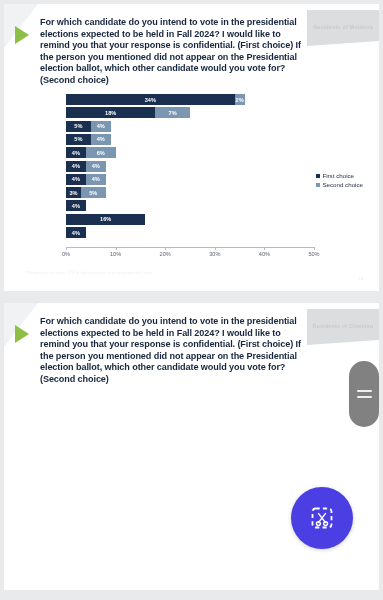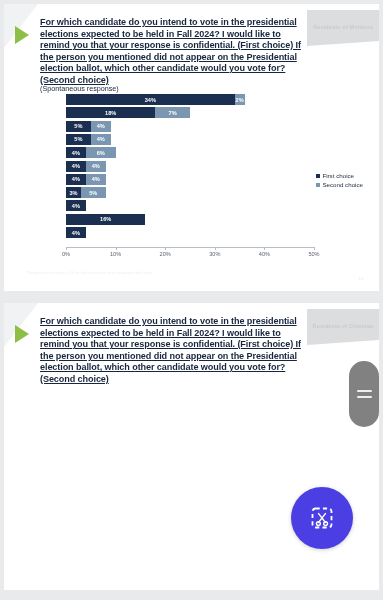--- a/index.html
+++ b/index.html
@@ -45,21 +45,20 @@
     letter-spacing:.2px;
   }
 
   .qtitle{
     position:absolute;left:36px;top:13px;width:272px;
     color:#17263d;
     font-size:9.1px;
     font-weight:bold;
     line-height:11.6px;
     letter-spacing:-.1px;
-    text-decoration:underline;
   }
   .qsub{
     position:absolute;left:36px;width:272px;
     color:#17263d;
     font-size:7.2px;
     font-weight:normal;
   }
   #q1sub{top:80px;}
 
   
@@ -150,21 +149,20 @@
   .fab svg{display:block;}
 </style>
 </head>
 <body>
 
 <div class="slide" id="slide-1">
   <div class="corner-wedge"></div>
   <div class="green-tri"></div>
   <div class="badge">Residents of Moldova</div>
   <div class="qtitle">For which candidate do you intend to vote in the presidential elections expected to be held in Fall 2024? I would like to remind you that your response is confidential. (First choice) If the person you mentioned did not appear on the Presidential election ballot, which other candidate would you vote for? (Second choice)</div>
-  <div class="qsub" id="q1sub">(Spontaneous response)</div>
 
   <div class="chart" id="chart-1">
     <div class="yaxis-line"></div>
     <div class="axis-line"></div>
     <div class="plot">
         <div class="row" style="top: 2px; width: 248px;">
           <div class="seg first" style="left: 0px; width: 168.64px;">34%</div>
           <div class="seg second" style="left: 168.64px; width: 9.92px;">2%</div>
         </div>
         <div class="row" style="top: 15.3px; width: 248px;">

